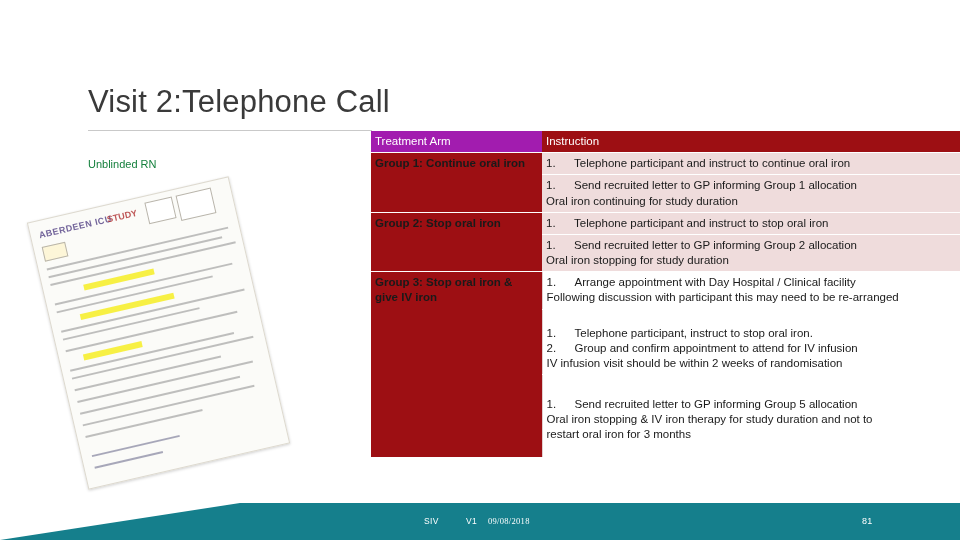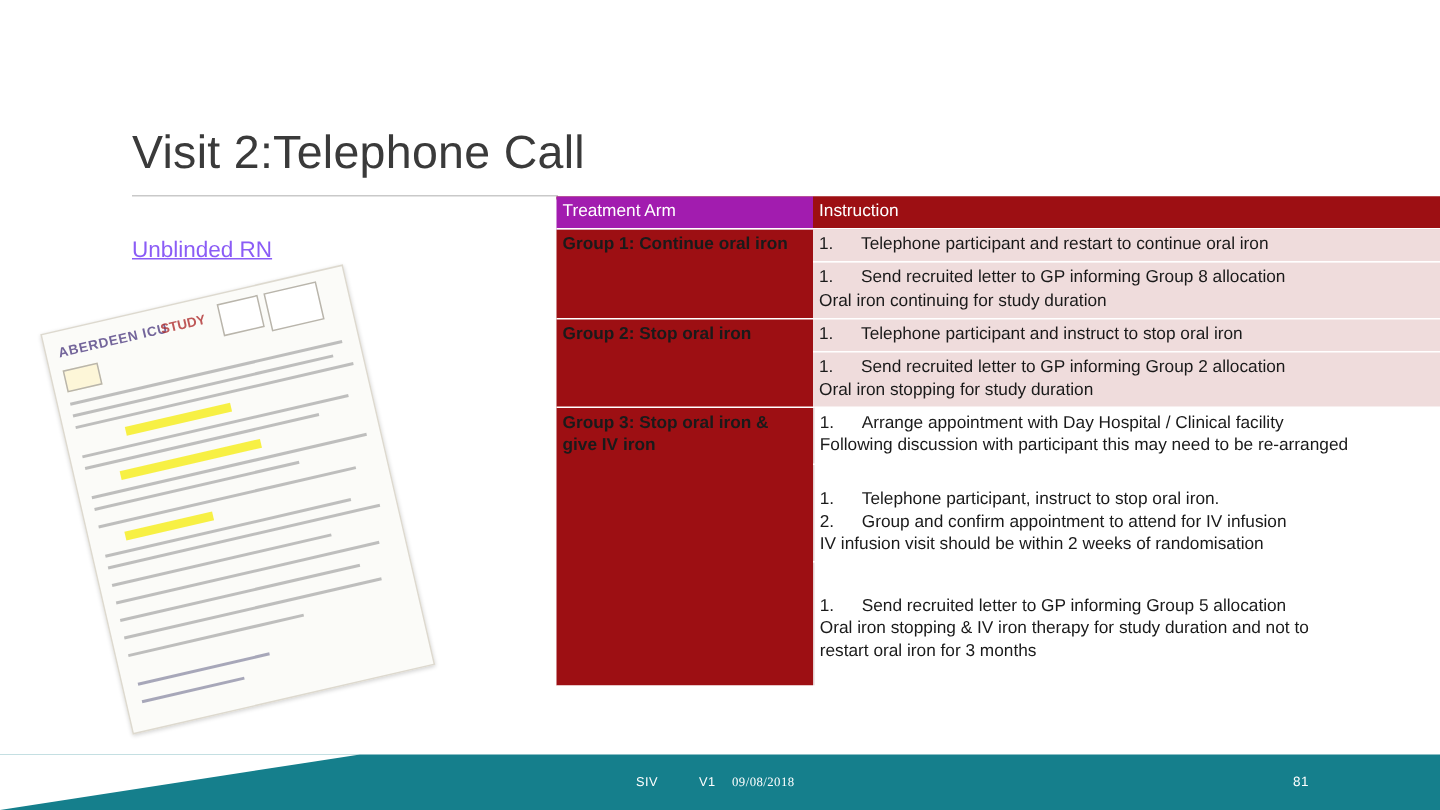--- a/index.html
+++ b/index.html
@@ -41,24 +41,23 @@
     width: 284px;
     height: 1px;
     background: #c9c9c9;
   }
 
   
   .subtitle {
     position: absolute;
     left: 88px;
     top: 158px;
-    font-size: 15px;
-    color: #8b5cf6;
+    font-size: 11px;
+    color: #15803d;
     font-weight: 400;
-    text-decoration: underline;
   }
 
   
   .photo-wrap {
     position: absolute;
     left: 55px;
     top: 196px;
     width: 270px;
     height: 300px;
   }
@@ -249,26 +248,26 @@
   <table class="tbl">
     <tbody>
         <tr class="hdr-row">
       <td class="col-arm arm-cell">Treatment Arm</td>
       <td class="col-ins ins-cell" style="background:#9d0f13;color:#fff;">Instruction</td>
     </tr>
 
     <tr>
       <td class="col-arm arm-cell" rowspan="2">Group 1: Continue oral iron</td>
       <td class="col-ins ins-cell ins-light">
-        <span class="ins-line"><span class="num">1.</span><span>Telephone participant and restart to continue oral iron</span></span>
+        <span class="ins-line"><span class="num">1.</span><span>Telephone participant and instruct to continue oral iron</span></span>
       </td>
     </tr>
     <tr>
       <td class="col-ins ins-cell ins-light">
-        <span class="ins-line"><span class="num">1.</span><span>Send recruited letter to GP informing Group 8 allocation</span></span>
+        <span class="ins-line"><span class="num">1.</span><span>Send recruited letter to GP informing Group 1 allocation</span></span>
         <span class="ins-line">Oral iron continuing for study duration</span>
       </td>
     </tr>
 
     <tr>
       <td class="col-arm arm-cell" rowspan="2">Group 2: Stop oral iron</td>
       <td class="col-ins ins-cell ins-light">
         <span class="ins-line"><span class="num">1.</span><span>Telephone participant and instruct to stop oral iron</span></span>
       </td>
     </tr>

